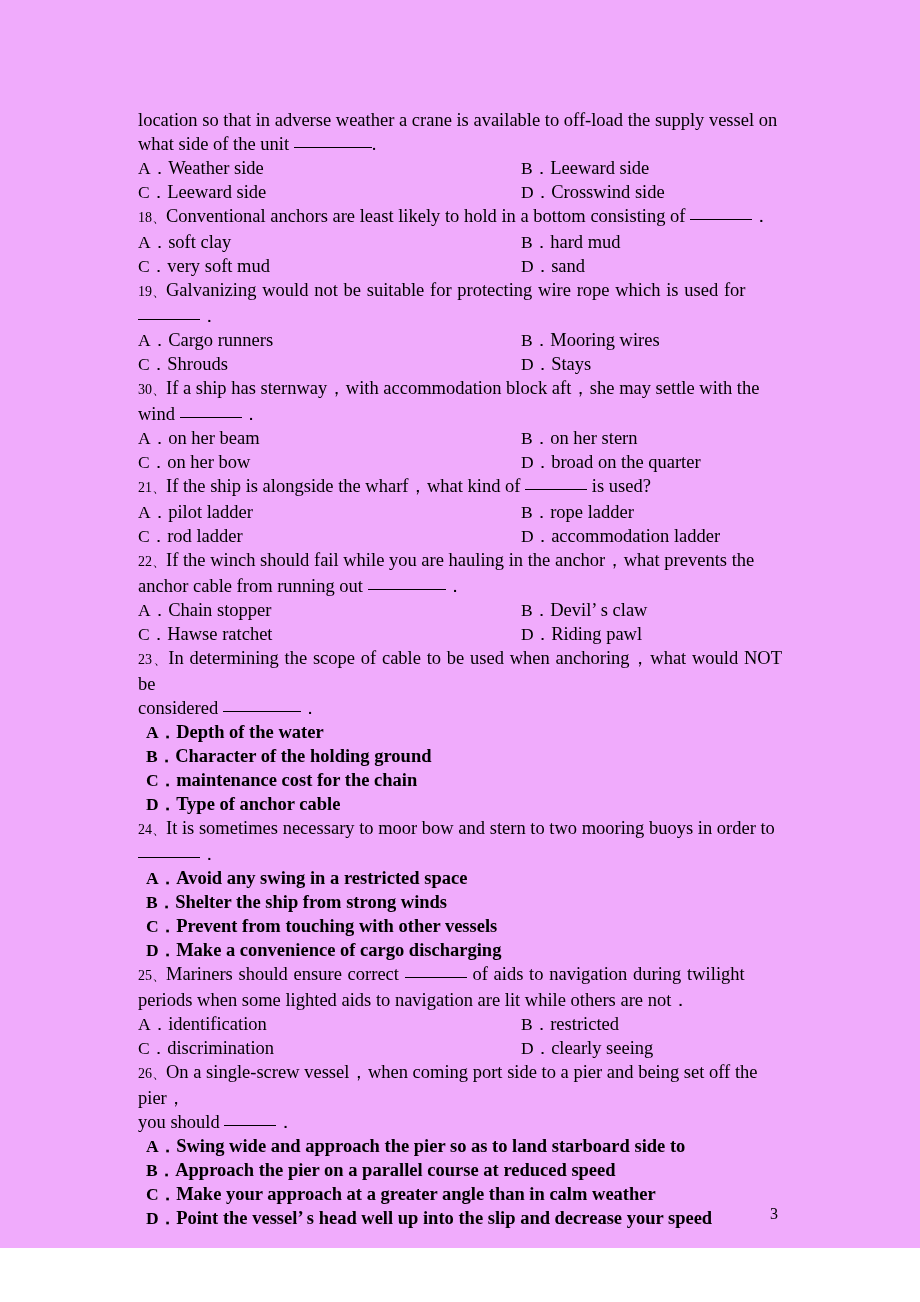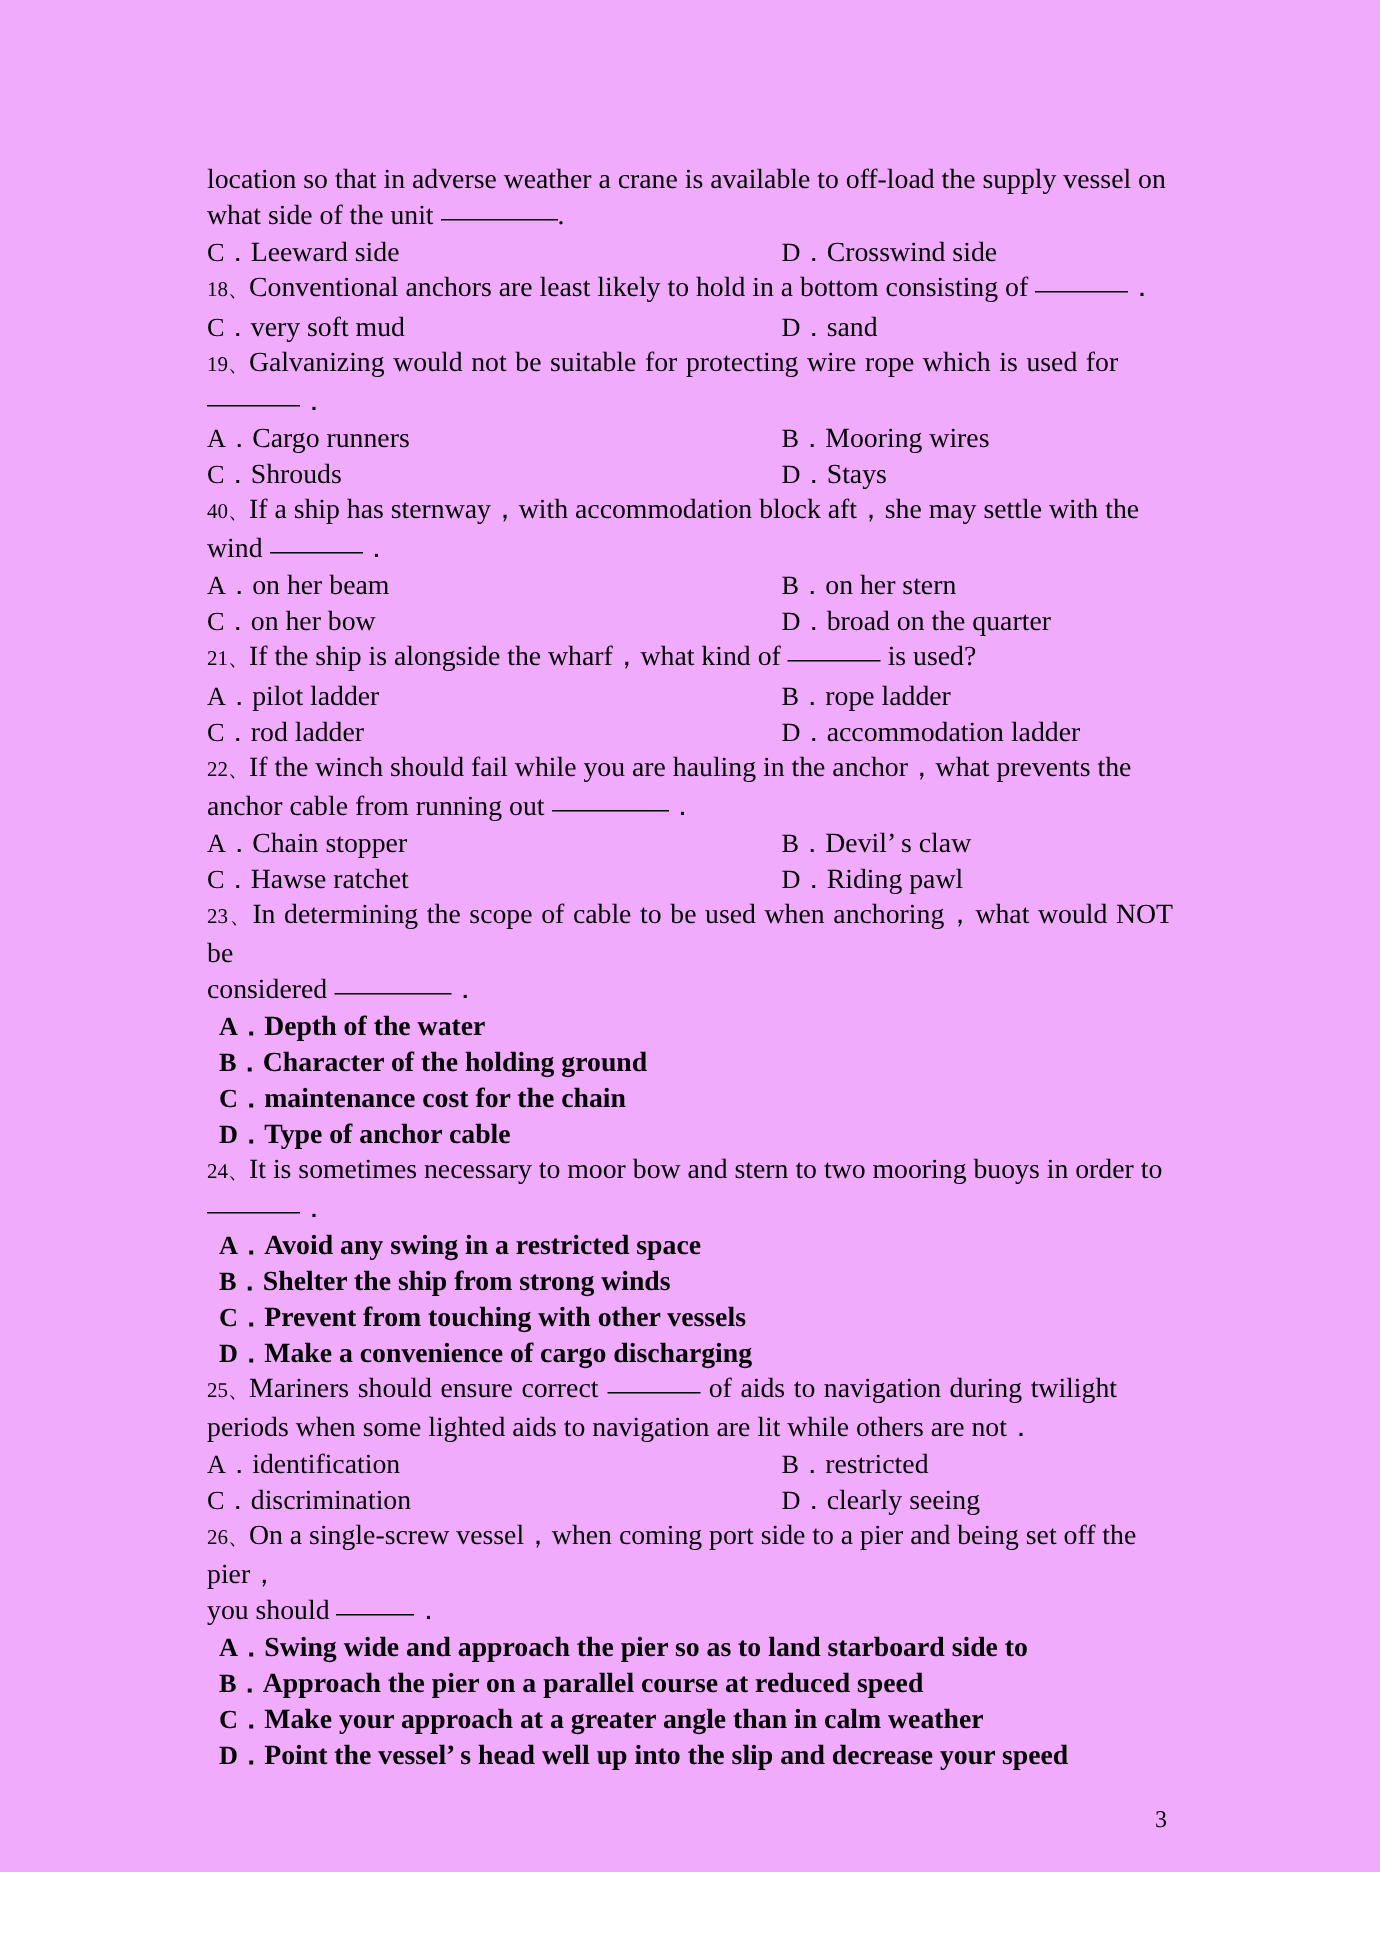--- a/index.html
+++ b/index.html
@@ -96,42 +96,50 @@
 </head>
 <body>
 
 <div class="page">
   <div class="content">
 
     <div class="stem"><span>location so that in adverse weather a crane is available to off-load the supply vessel on</span></div>
     <div class="stem"><span>what side of the unit </span><span class="blank b-long"></span><span>.</span></div>
 
     <div class="optrow">
+      <span class="col-a"><span class="olabel">A．</span><span>Weather side</span></span>
+      <span class="col-b"><span class="olabel">B．</span><span>Leeward side</span></span>
+    </div>
+    <div class="optrow">
       <span class="col-a"><span class="olabel">C．</span><span>Leeward side</span></span>
       <span class="col-b"><span class="olabel">D．</span><span>Crosswind side</span></span>
     </div>
 
     <div class="stem"><span class="qnum">18、</span><span>Conventional anchors are least likely to hold in a bottom consisting of </span><span class="blank b-mid"></span><span>．</span></div>
     <div class="optrow">
+      <span class="col-a"><span class="olabel">A．</span><span>soft clay</span></span>
+      <span class="col-b"><span class="olabel">B．</span><span>hard mud</span></span>
+    </div>
+    <div class="optrow">
       <span class="col-a"><span class="olabel">C．</span><span>very soft mud</span></span>
       <span class="col-b"><span class="olabel">D．</span><span>sand</span></span>
     </div>
 
     <div class="stem justify-wide"><span class="qnum">19、</span><span>Galvanizing would not be suitable for protecting wire rope which is used for</span></div>
     <div class="stem"><span class="blank b-mid"></span><span>．</span></div>
     <div class="optrow">
       <span class="col-a"><span class="olabel">A．</span><span>Cargo runners</span></span>
       <span class="col-b"><span class="olabel">B．</span><span>Mooring wires</span></span>
     </div>
     <div class="optrow">
       <span class="col-a"><span class="olabel">C．</span><span>Shrouds</span></span>
       <span class="col-b"><span class="olabel">D．</span><span>Stays</span></span>
     </div>
 
-    <div class="stem justify"><span class="qnum">40、</span><span>If a ship has sternway，with accommodation block aft，she may settle with the</span></div>
+    <div class="stem justify"><span class="qnum">30、</span><span>If a ship has sternway，with accommodation block aft，she may settle with the</span></div>
     <div class="stem"><span>wind </span><span class="blank b-mid"></span><span>．</span></div>
     <div class="optrow">
       <span class="col-a"><span class="olabel">A．</span><span>on her beam</span></span>
       <span class="col-b"><span class="olabel">B．</span><span>on her stern</span></span>
     </div>
     <div class="optrow">
       <span class="col-a"><span class="olabel">C．</span><span>on her bow</span></span>
       <span class="col-b"><span class="olabel">D．</span><span>broad on the quarter</span></span>
     </div>
 

